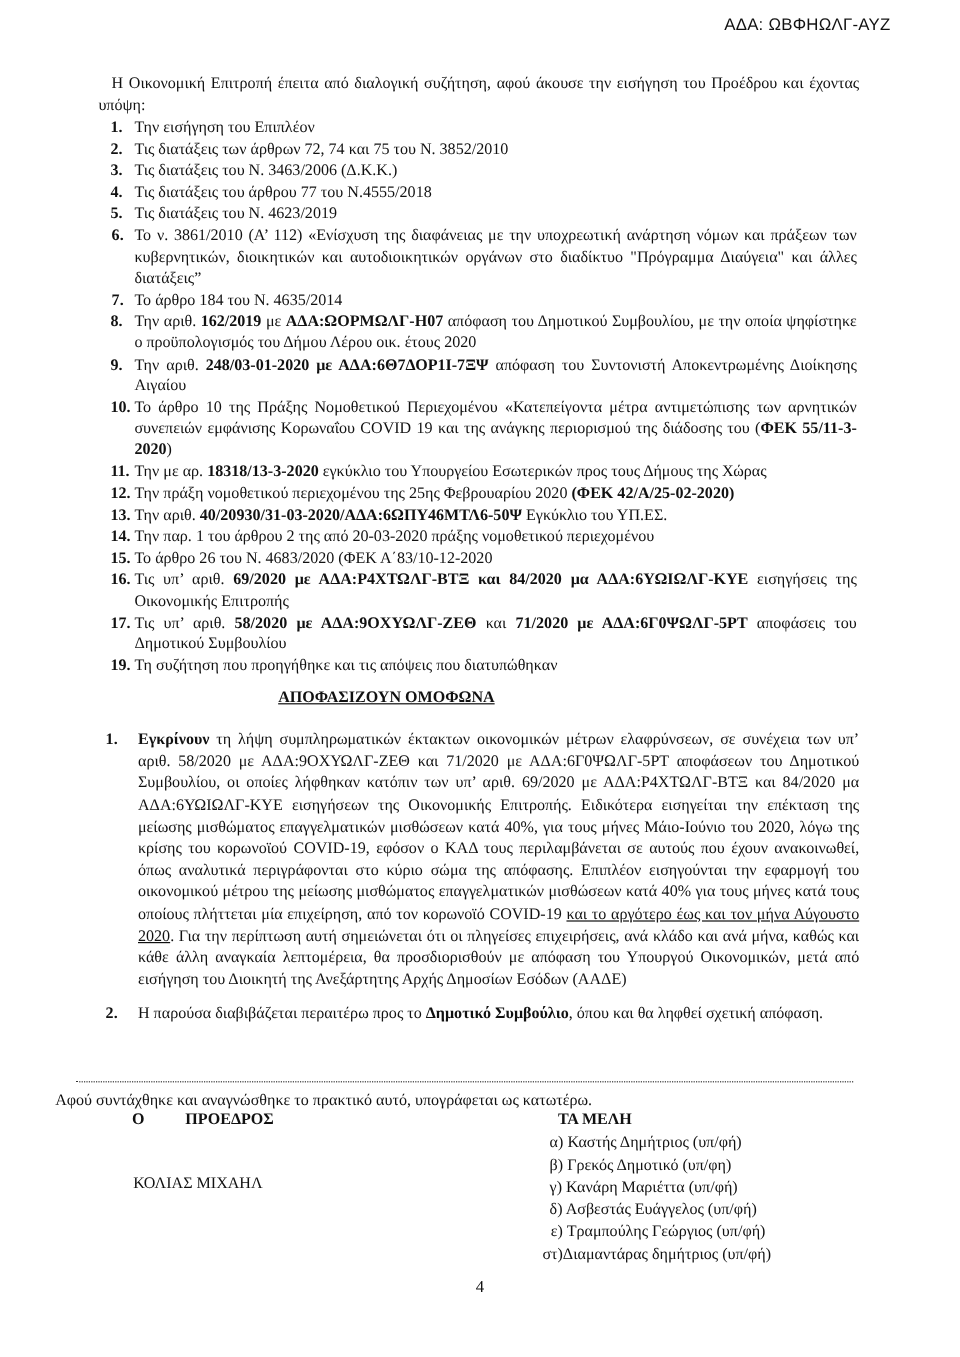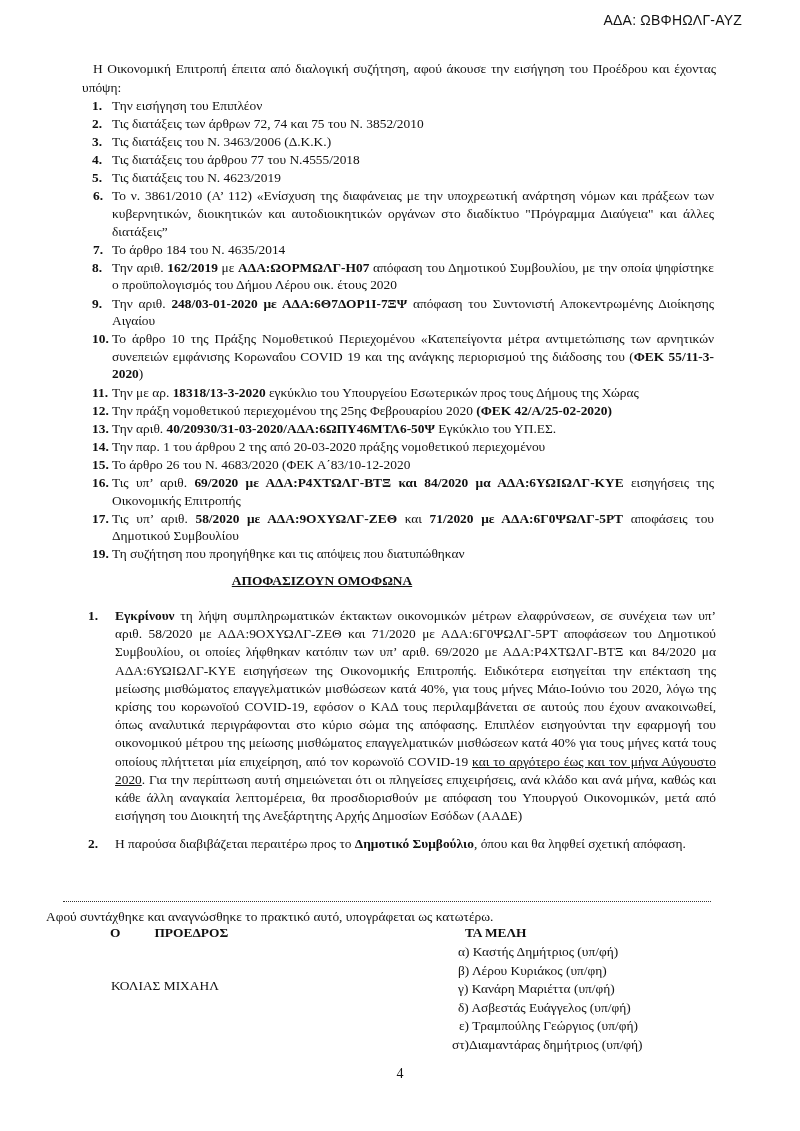--- a/index.html
+++ b/index.html
@@ -104,20 +104,20 @@
   </ol>
 
 <div class="dots"></div>
 
 <div class="signed">Αφού συντάχθηκε και αναγνώσθηκε το πρακτικό αυτό, υπογράφεται ως κατωτέρω.</div>
 <div class="president-label" style="white-space:pre;">Ο   ΠΡΟΕΔΡΟΣ</div>
 <div class="president-name">ΚΟΛΙΑΣ ΜΙΧΑΗΛ</div>
 <div class="members-label">ΤΑ ΜΕΛΗ</div>
 <ul class="members">
   <li style="padding-left:6px">α) Καστής Δημήτριος (υπ/φή)</li>
-  <li style="padding-left:6px">β) Λέρου Κυριάκος (υπ/φη)</li>
+  <li style="padding-left:6px">β) Γρεκός Δημοτικό (υπ/φη)</li>
   <li style="padding-left:6px">γ) Κανάρη Μαριέττα (υπ/φή)</li>
   <li style="padding-left:6px">δ) Ασβεστάς Ευάγγελος (υπ/φή)</li>
   <li style="padding-left:7px">ε) Τραμπούλης Γεώργιος (υπ/φή)</li>
   <li>στ)Διαμαντάρας δημήτριος (υπ/φή)</li>
 </ul>
 
 <div class="pagenum">4</div>
 
 </body></html>

